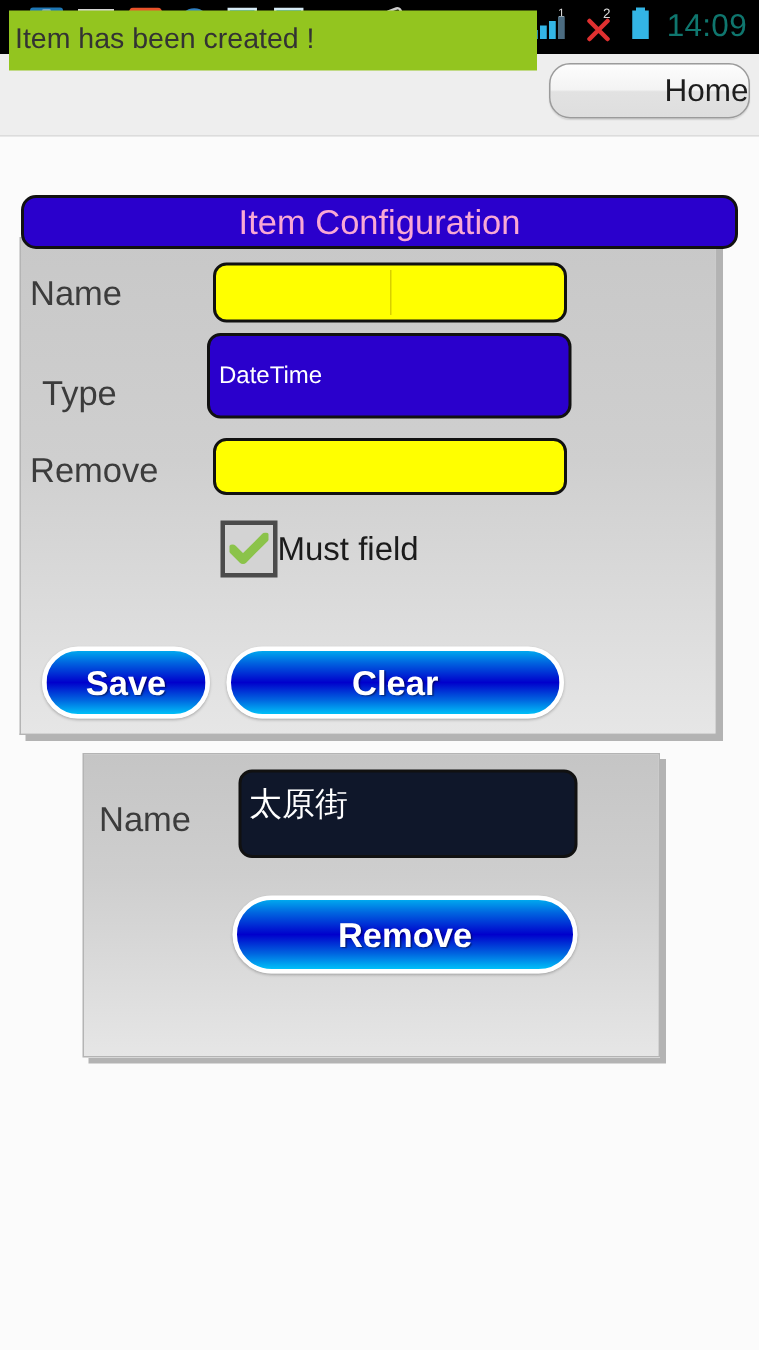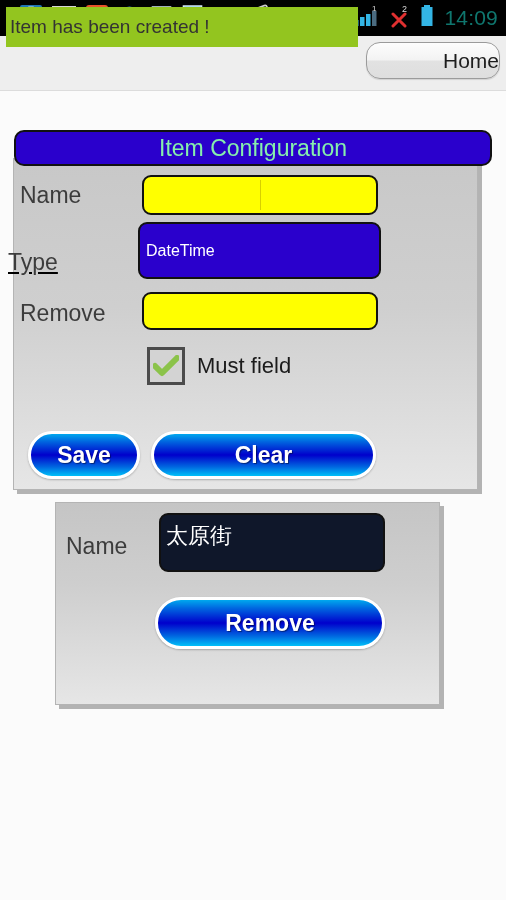--- a/index.html
+++ b/index.html
@@ -119,21 +119,21 @@
     background: #2a00cc;
     border: 2px solid #111111;
     border-radius: 10px;
     display: flex;
     align-items: center;
     justify-content: center;
     box-sizing: border-box;
     z-index: 5;
   }
   .title-text {
-    color: #86efac;
+    color: #f9a8d4;
     font-size: 23px;
   }
 
   .form-row {
     position: absolute;
     display: flex;
     align-items: center;
   }
   .field-label {
     font-size: 23px;
@@ -170,21 +170,20 @@
     color: #ffffff;
     font-size: 16px;
   }
 
   
   .check-row {
     position: absolute;
     left: 147px; top: 347px;
     display: flex;
     align-items: center;
-    gap: 12px;
   }
   .checkbox {
     width: 38px; height: 38px;
     background: #d3d3d3;
     border: 3px solid #4b4b4b;
     box-sizing: border-box;
     display: flex;
     align-items: center;
     justify-content: center;
     cursor: pointer;
@@ -374,21 +373,21 @@
 </div>
 
 <div class="form-row" style="left:20px; top:182px;">
   <span class="field-label">Name</span>
 </div>
 <div class="txt-field" style="position:absolute; left:142px; top:175px; width:236px; height:40px;">
   <span class="caret"></span>
   <span></span>
 </div>
 
-<div class="form-row" style="left:8px; top:249px;text-decoration:underline;">
+<div class="form-row" style="left:28px; top:249px;">
   <span class="field-label">Type</span>
 </div>
 <div class="dropdown" style="position:absolute; left:138px; top:222px; width:243px; height:57px;">
   <span class="dropdown-text">DateTime</span>
 </div>
 
 <div class="form-row" style="left:20px; top:300px;">
   <span class="field-label">Remove</span>
 </div>
 <div class="txt-field" style="position:absolute; left:142px; top:292px; width:236px; height:38px;">

